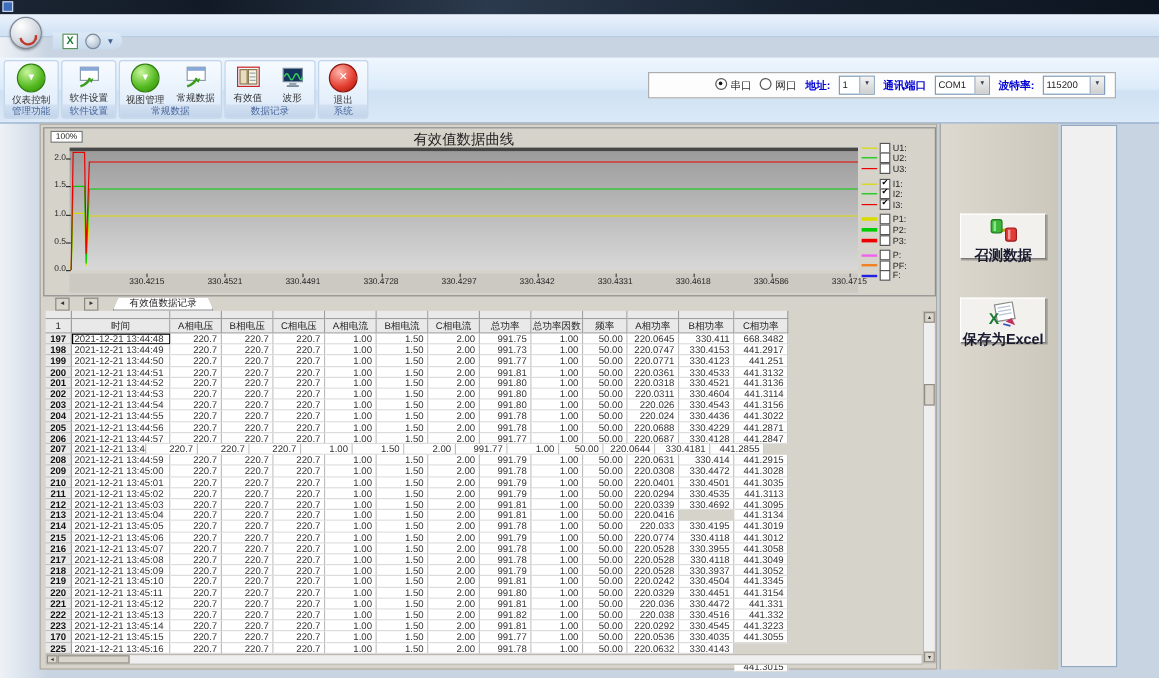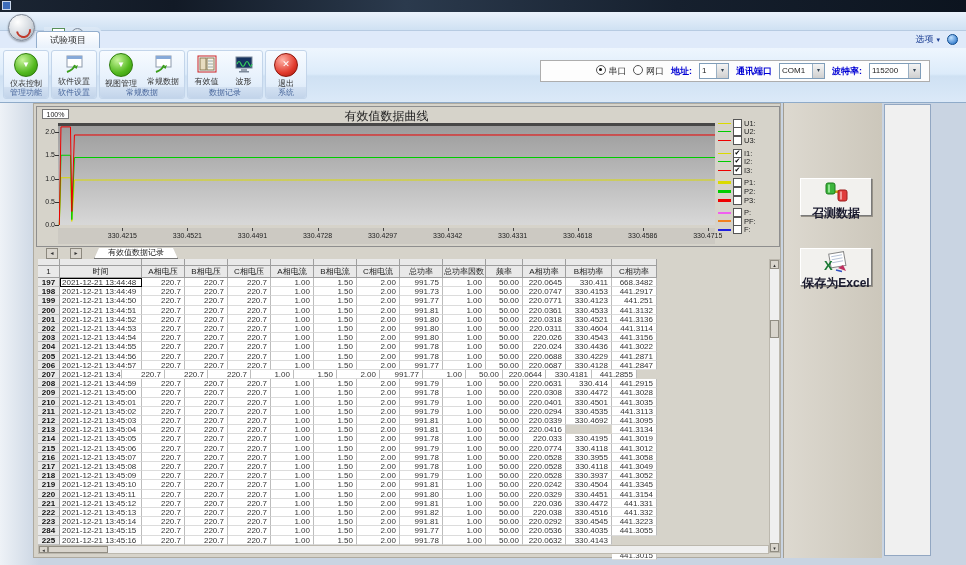--- a/index.html
+++ b/index.html
@@ -132,28 +132,20 @@
 
   <div class="abs titlebar">
     <div class="qat abs">
       <span class="qat-excel">X</span>
       <span class="qat-circle"></span>
       <span class="qat-caret">▾</span>
     </div>
   </div>
   <div class="abs orb"></div>
 
-  <div class="abs tabrow">
-    <div class="abs tab-active">试验项目</div>
-    <div class="abs options">
-      <span>选项</span>
-      <span style="font-size:7px;">▾</span>
-    </div>
-    <div class="abs help-ic"></div>
-  </div>
 
   <div class="abs ribbon">
 
     <div class="abs rgroup" style="left:3px;width:46px;">
       <div class="rbtns">
         <div class="rbtn">
           <div class="ric ric-green">▼</div>
           <div class="rlabel">仪表控制</div>
         </div>
       </div>
@@ -832,21 +824,21 @@
           <div class="cell num" style="width: 43px; height: 9.2069px;">1.50</div>
           <div class="cell num" style="width: 43px; height: 9.2069px;">2.00</div>
           <div class="cell num" style="width: 43px; height: 9.2069px;">991.81</div>
           <div class="cell num" style="width: 43px; height: 9.2069px;">1.00</div>
           <div class="cell num" style="width: 37px; height: 9.2069px;">50.00</div>
           <div class="cell num" style="width: 43px; height: 9.2069px;">220.0292</div>
           <div class="cell num" style="width: 46px; height: 9.2069px;">330.4545</div>
           <div class="cell num" style="width: 45px; height: 9.2069px;">441.3223</div>
         </div>
         <div class="trow" style="height: 9.2069px;">
-          <div class="cell rn" style="width: 22px; height: 9.2069px;">284</div>
+          <div class="cell rn" style="width: 22px; height: 9.2069px;">170</div>
           <div class="cell tc" style="width: 82px; height: 9.2069px;">2021-12-21 13:45:15</div>
           <div class="cell num" style="width: 43px; height: 9.2069px;">220.7</div>
           <div class="cell num" style="width: 43px; height: 9.2069px;">220.7</div>
           <div class="cell num" style="width: 43px; height: 9.2069px;">220.7</div>
           <div class="cell num" style="width: 43px; height: 9.2069px;">1.00</div>
           <div class="cell num" style="width: 43px; height: 9.2069px;">1.50</div>
           <div class="cell num" style="width: 43px; height: 9.2069px;">2.00</div>
           <div class="cell num" style="width: 43px; height: 9.2069px;">991.77</div>
           <div class="cell num" style="width: 43px; height: 9.2069px;">1.00</div>
           <div class="cell num" style="width: 37px; height: 9.2069px;">50.00</div>

